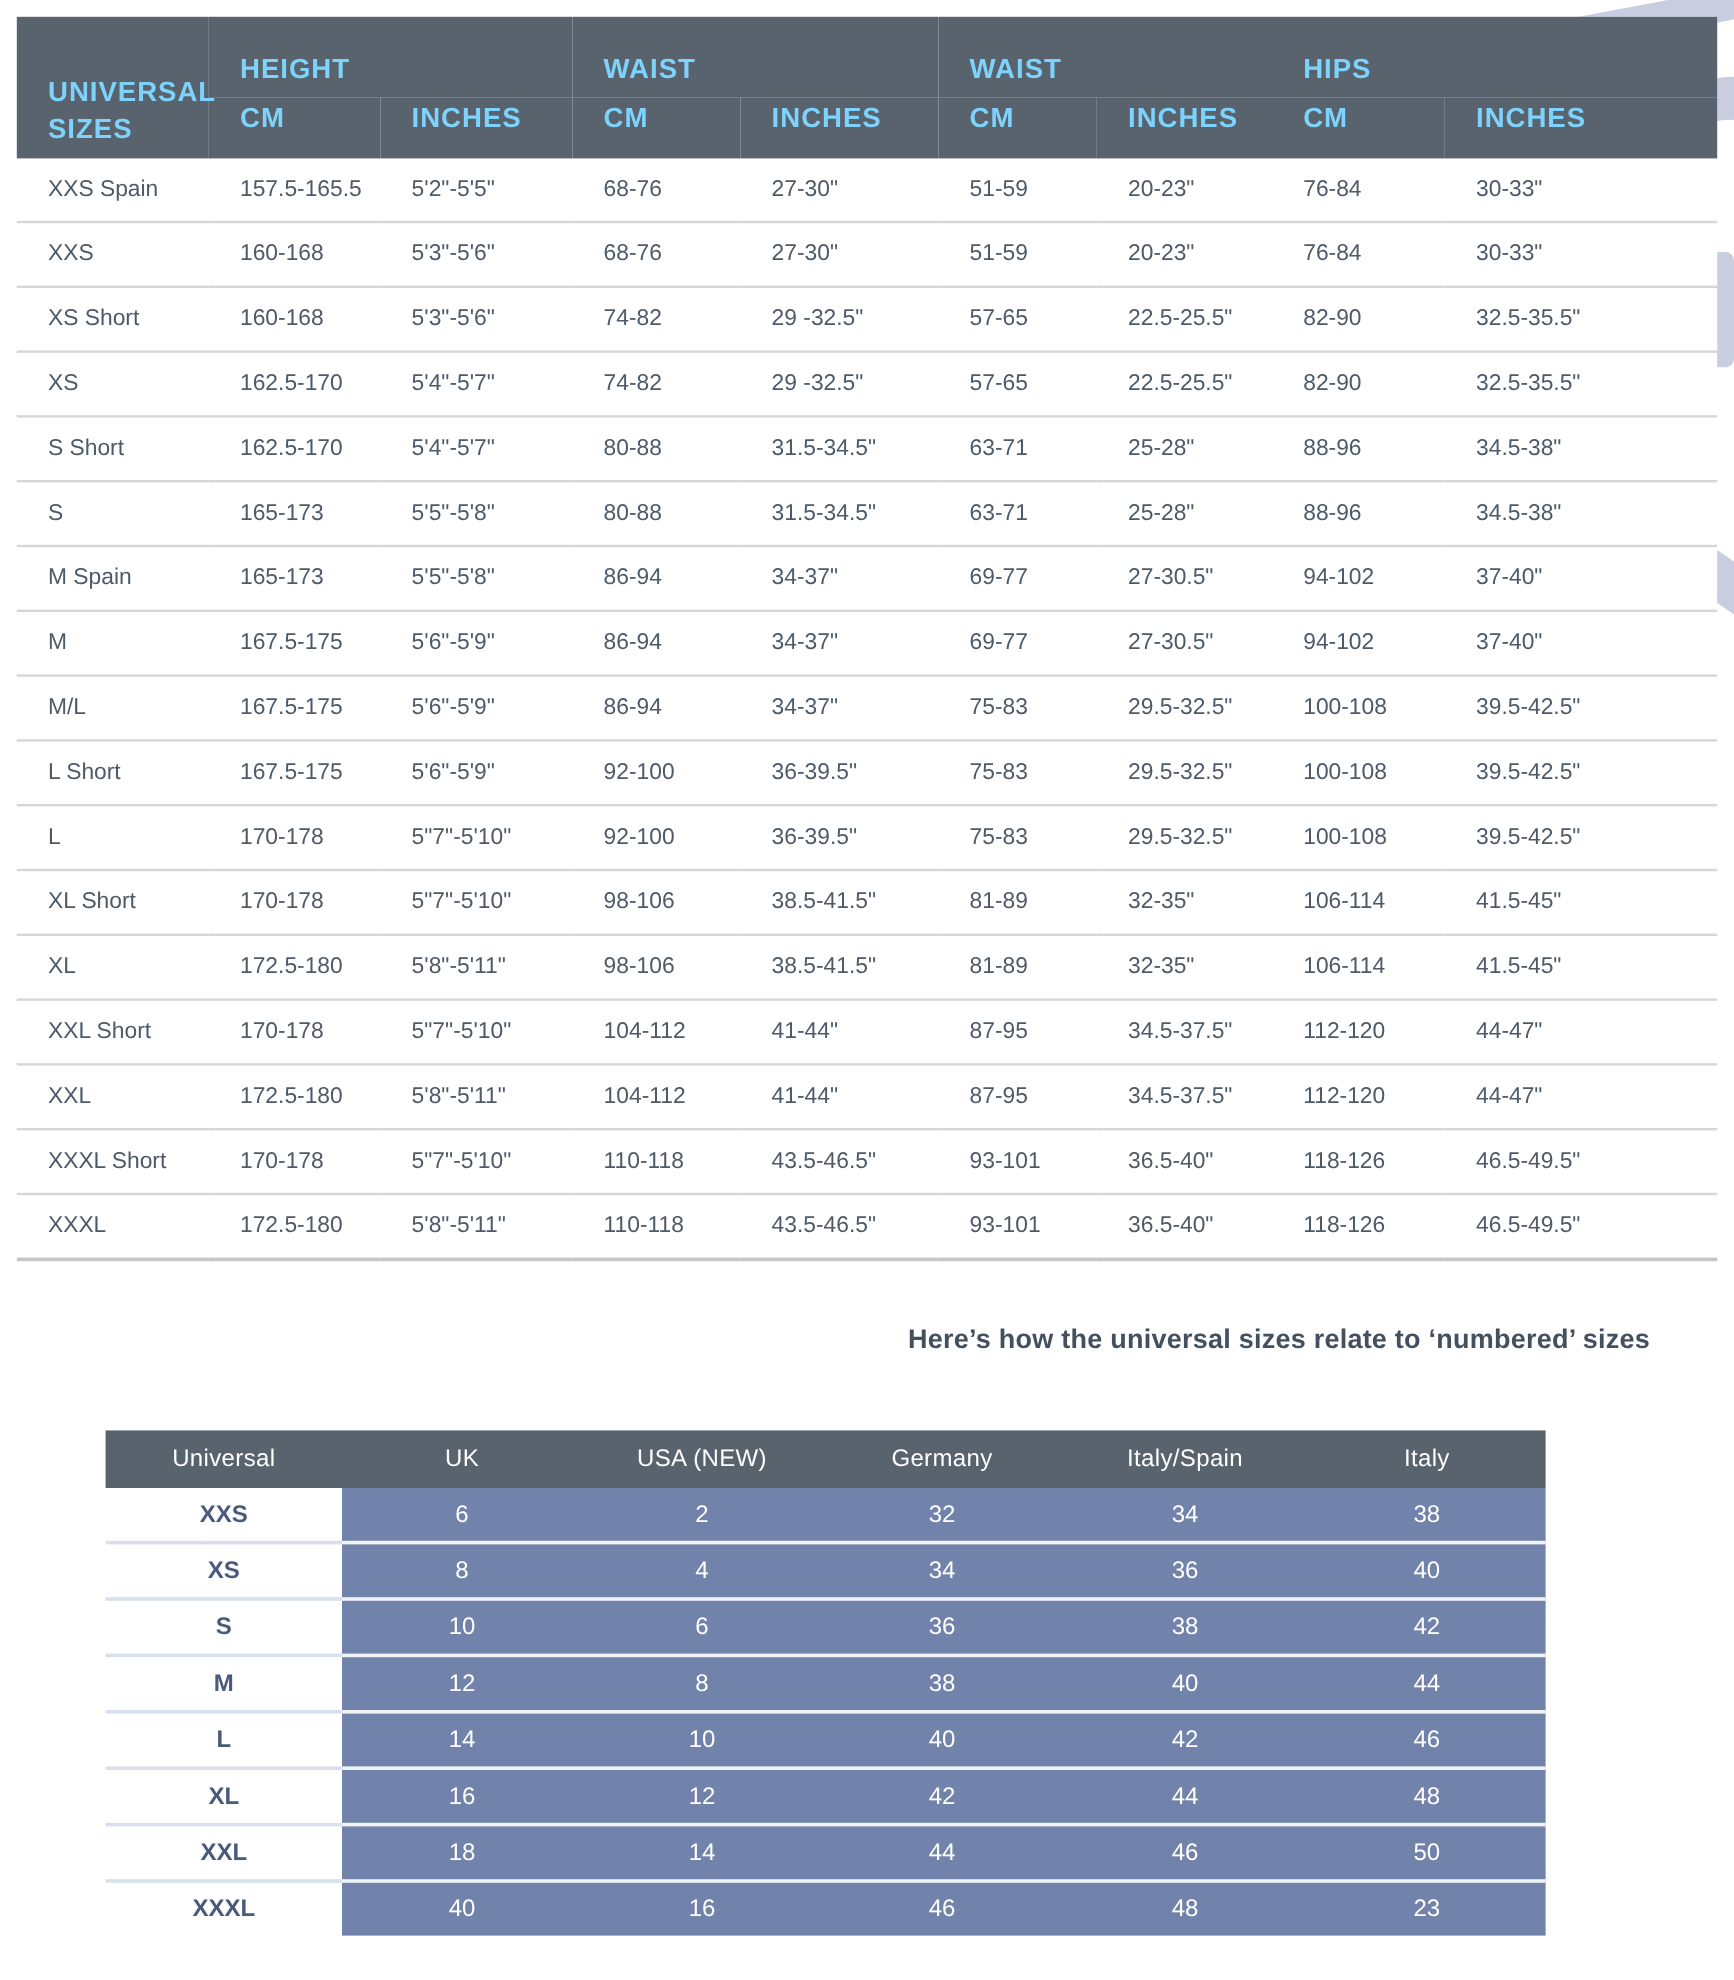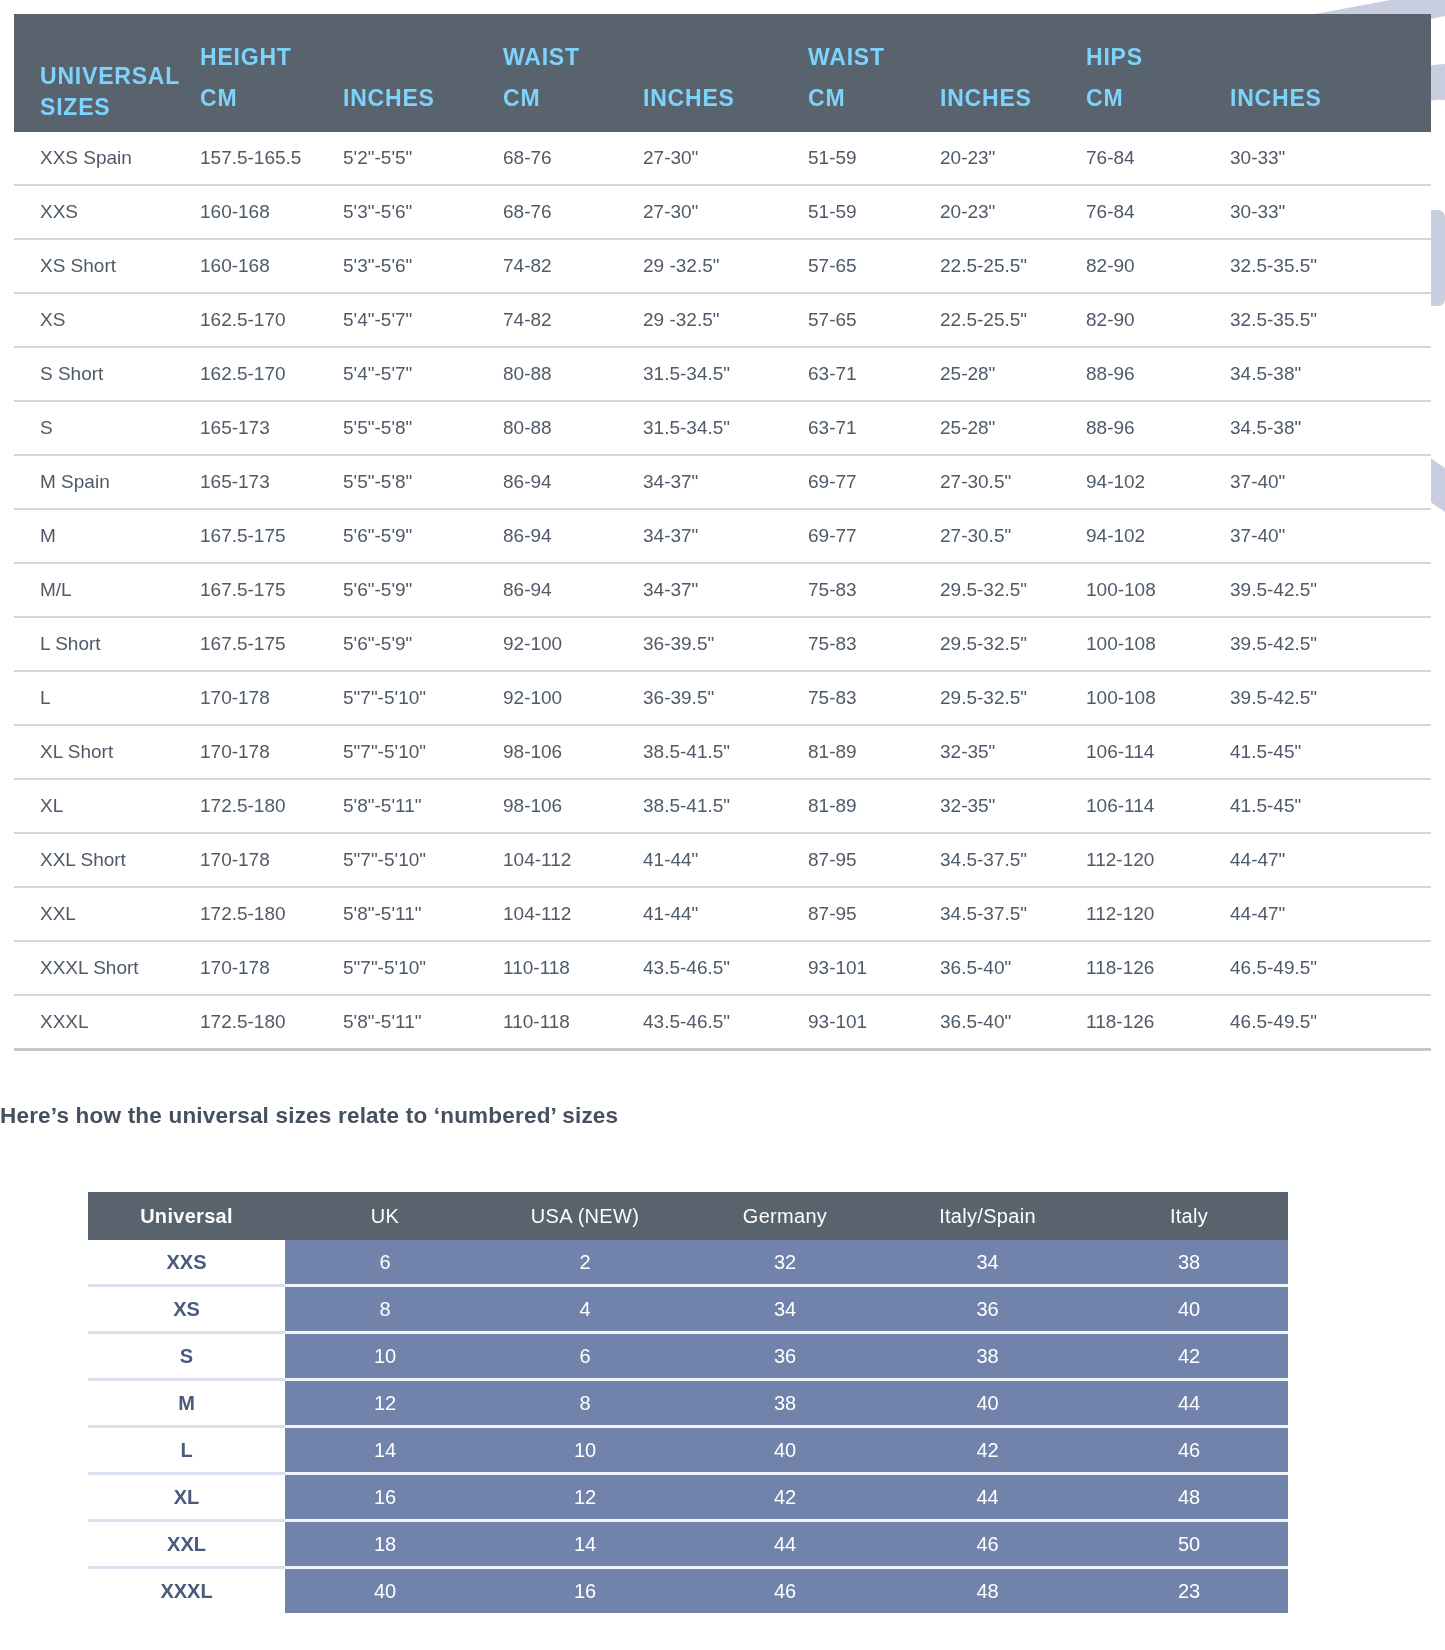--- a/index.html
+++ b/index.html
@@ -58,21 +58,21 @@
     border-bottom: 2px solid #d6d6d6;
     white-space: nowrap;
     overflow: hidden;
   }
   table.size-table tbody tr:last-child td { border-bottom: 3px solid #c6c6c6; }
 
   
   .relate-heading {
     margin: 52px 0 0 0;
     width: 1375px;
-    text-align: left;
+    text-align: right;
     font-size: 22.5px;
     font-weight: bold;
     color: #45505f;
     letter-spacing: 0.2px;
   }
 
   
   table.conv-table {
     width: 1200px;
     margin: 63px 0 0 88px;
@@ -82,21 +82,21 @@
   }
   table.conv-table thead th {
     background: #59636e;
     color: #fdfdfe;
     font-size: 20px;
     font-weight: normal;
     text-align: center;
     height: 46px;
     letter-spacing: 0.3px;
   }
-  table.conv-table thead th:first-child { font-weight: bold; }
+  table.conv-table thead th:first-child { font-weight: normal; }
   table.conv-table tbody td {
     height: 42px;
     text-align: center;
     font-size: 20px;
     background: #7183ab;
     color: #ffffff;
     border-bottom: 3px solid #f2f4f8;
   }
   table.conv-table tbody td:first-child {
     background: #ffffff;

